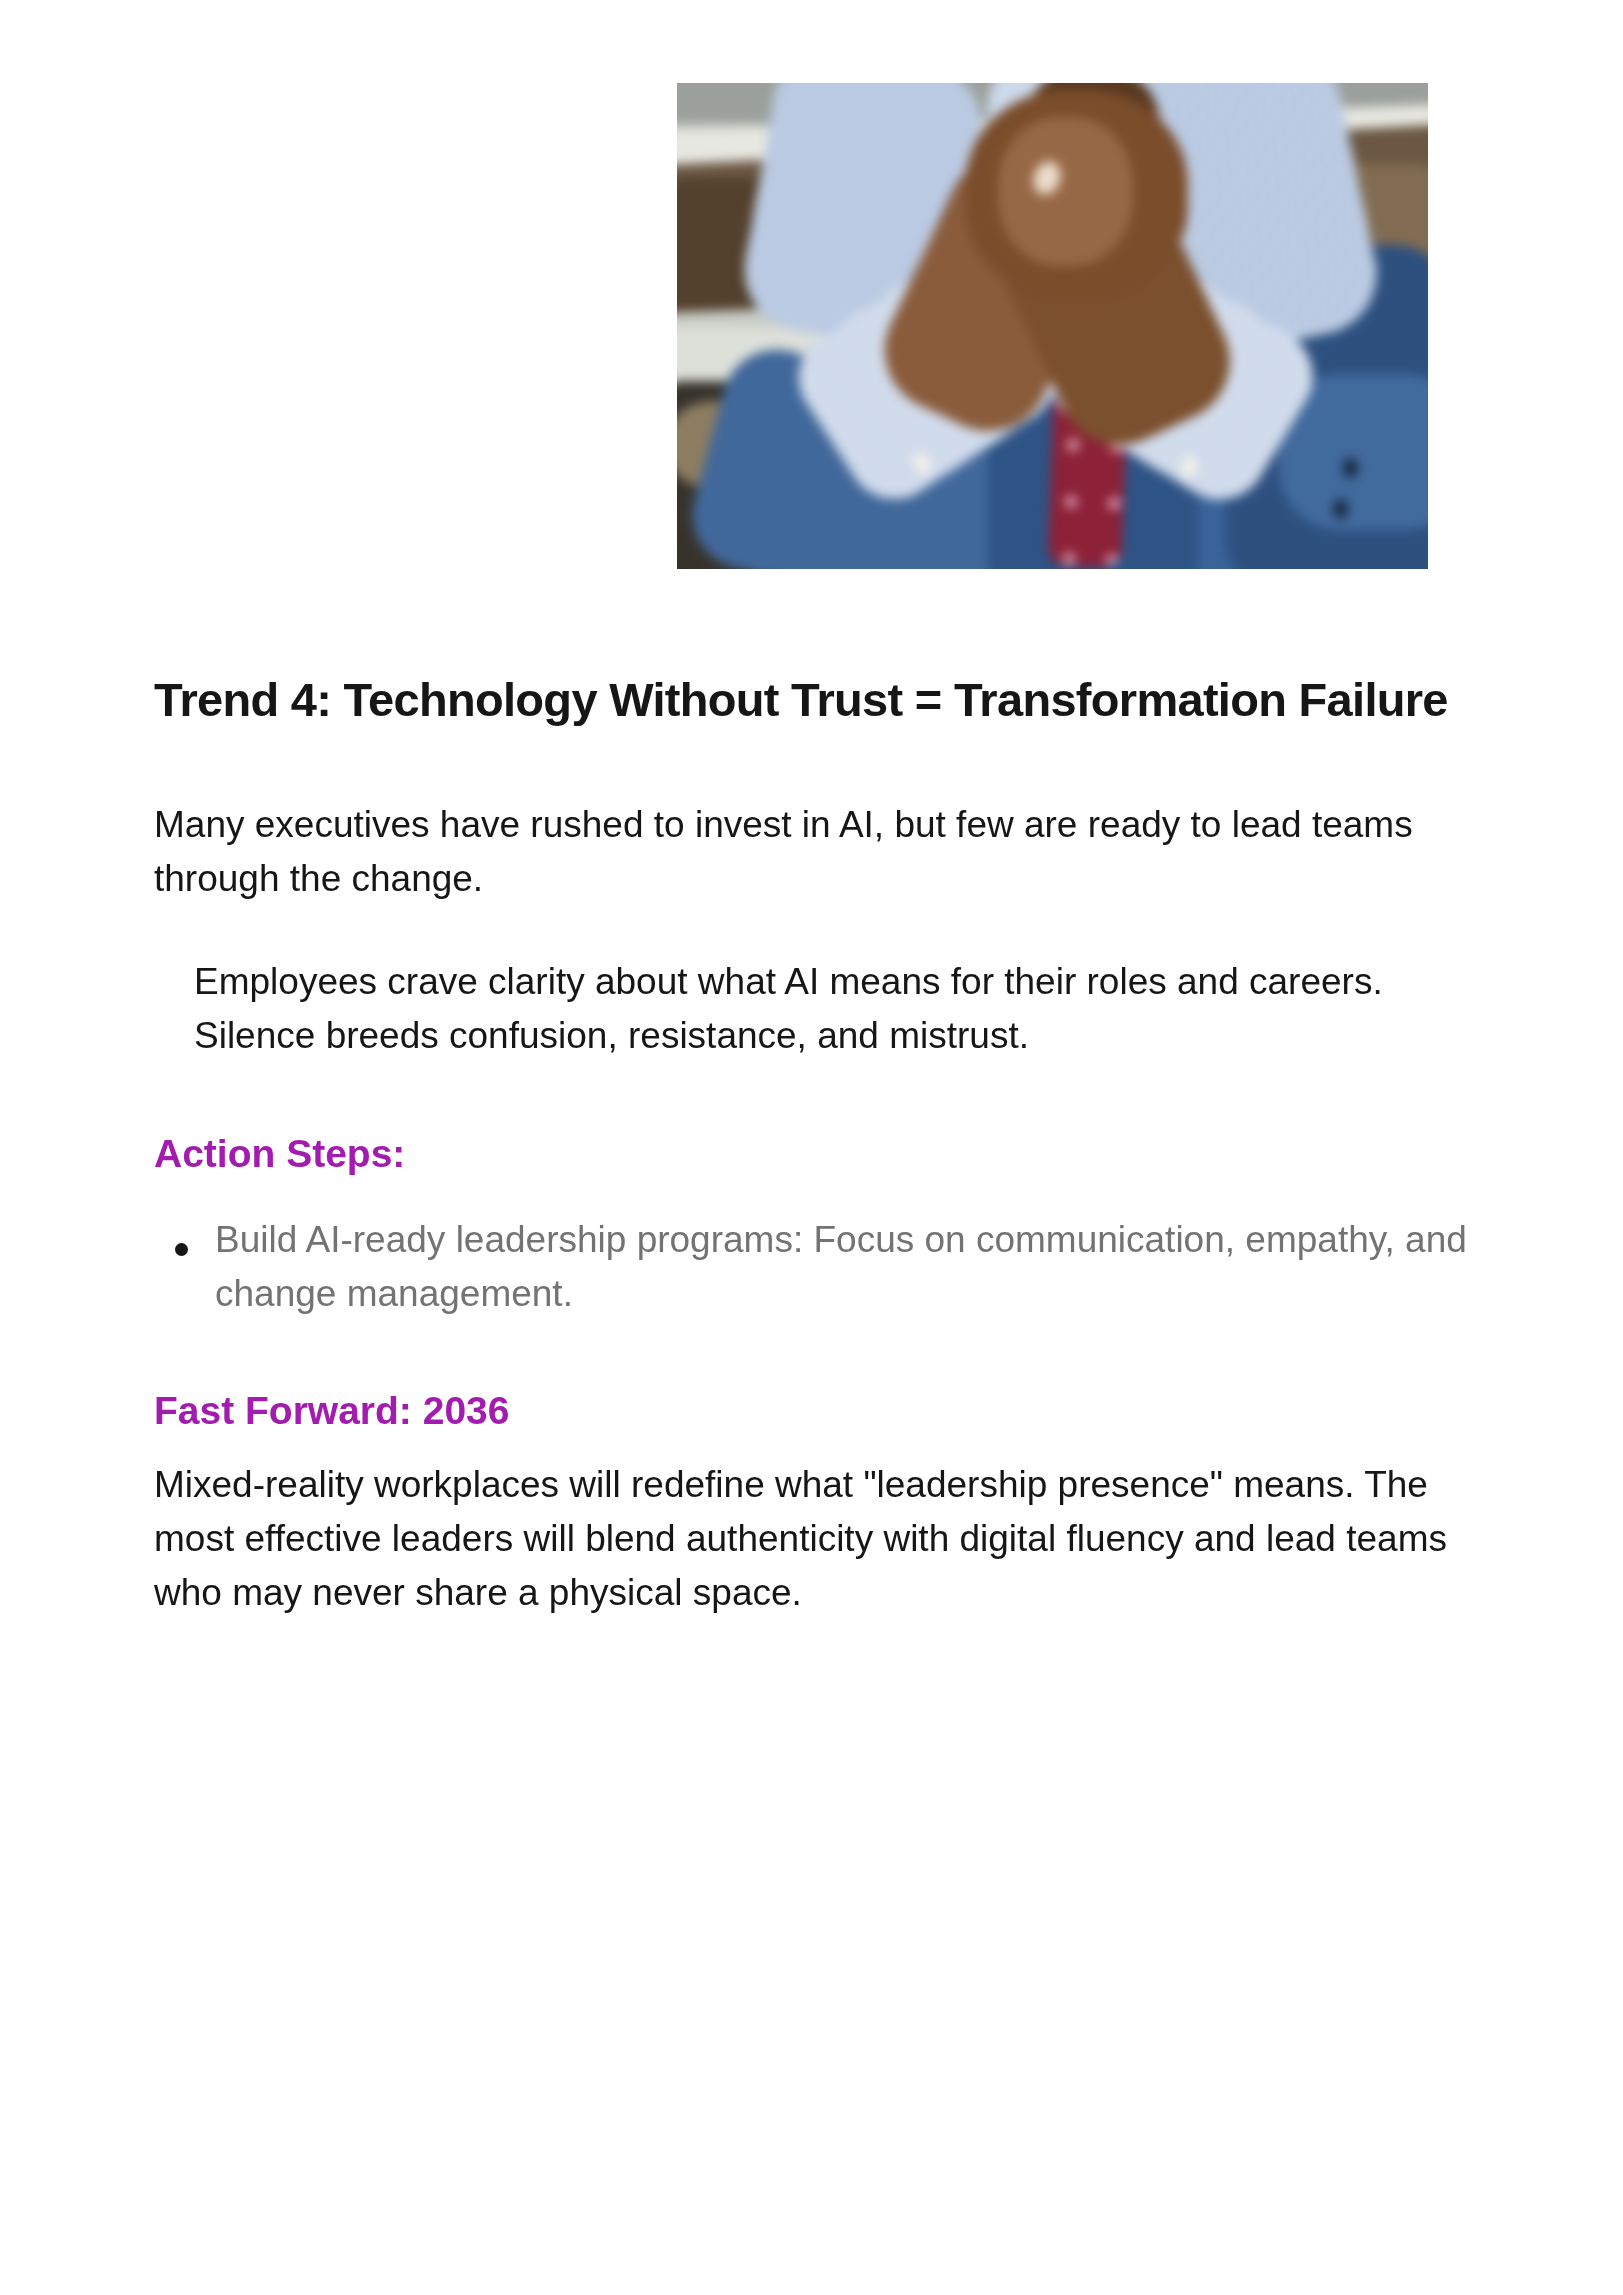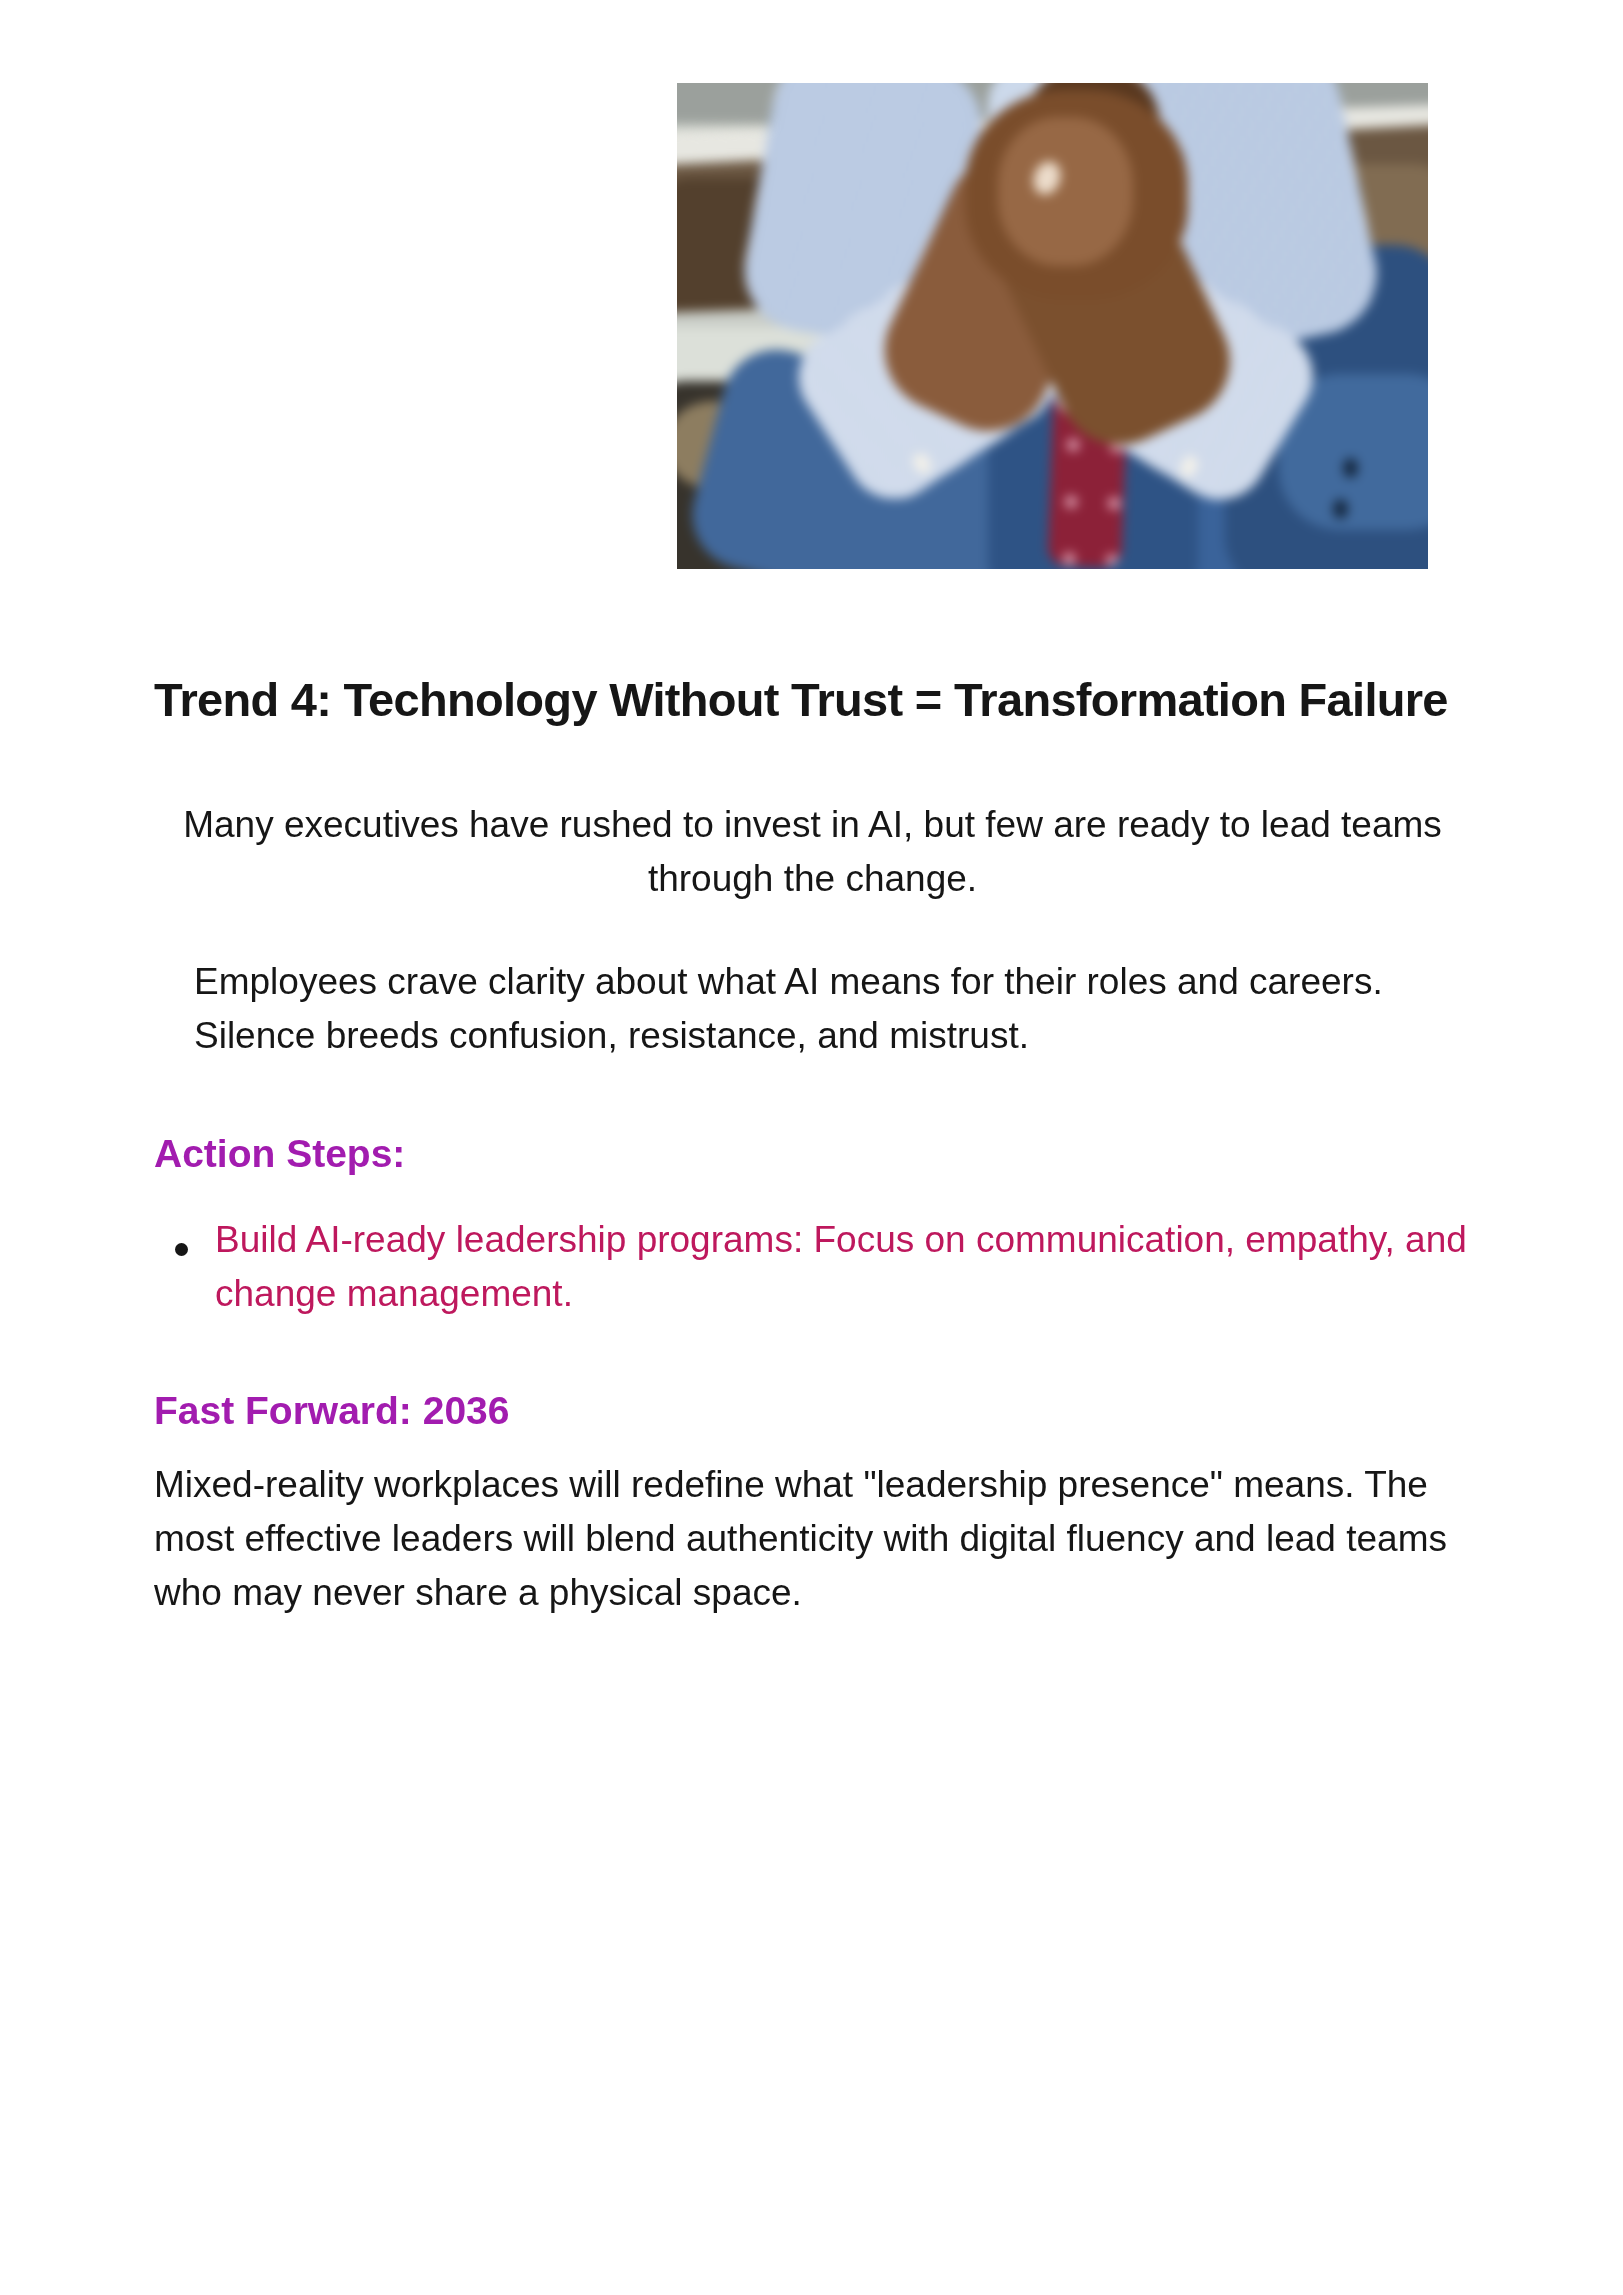--- a/index.html
+++ b/index.html
@@ -70,32 +70,32 @@
   .nail          {left:357px;top:78px;width:26px;height:34px;background:#ecdccb;border-radius:50%;transform:rotate(20deg);}
 
   
   .content{position:absolute;left:154px;top:0;width:1317px;}
   .title{
     margin:669px 0 0 0;
     font-size:47px;line-height:61px;font-weight:700;
     letter-spacing:-0.7px;color:#161616;
   }
   .para{font-size:37px;line-height:54px;font-weight:400;margin:0;color:#161616;}
-  .p1{margin-top:68px;text-align:center;}
+  .p1{margin-top:68px;}
   .p2{margin-top:49px;margin-left:40px;}
   .subhead{
     font-size:39px;line-height:54px;font-weight:700;margin:0;color:#a21caf;
   }
   .as{margin-top:64px;}
   .ff{margin-top:63px;}
   .steps{margin:32px 0 0 0;padding:0;list-style:none;}
   .steps li{
     position:relative;
     padding-left:61px;
-    font-size:37px;line-height:54px;color:#be185d;
+    font-size:37px;line-height:54px;color:#737373;
   }
   .steps li::before{
     content:"";
     position:absolute;
     left:21px;top:30px;
     width:13px;height:13px;
     border-radius:50%;
     background:#161616;
   }
   .pf{margin-top:20px;}

